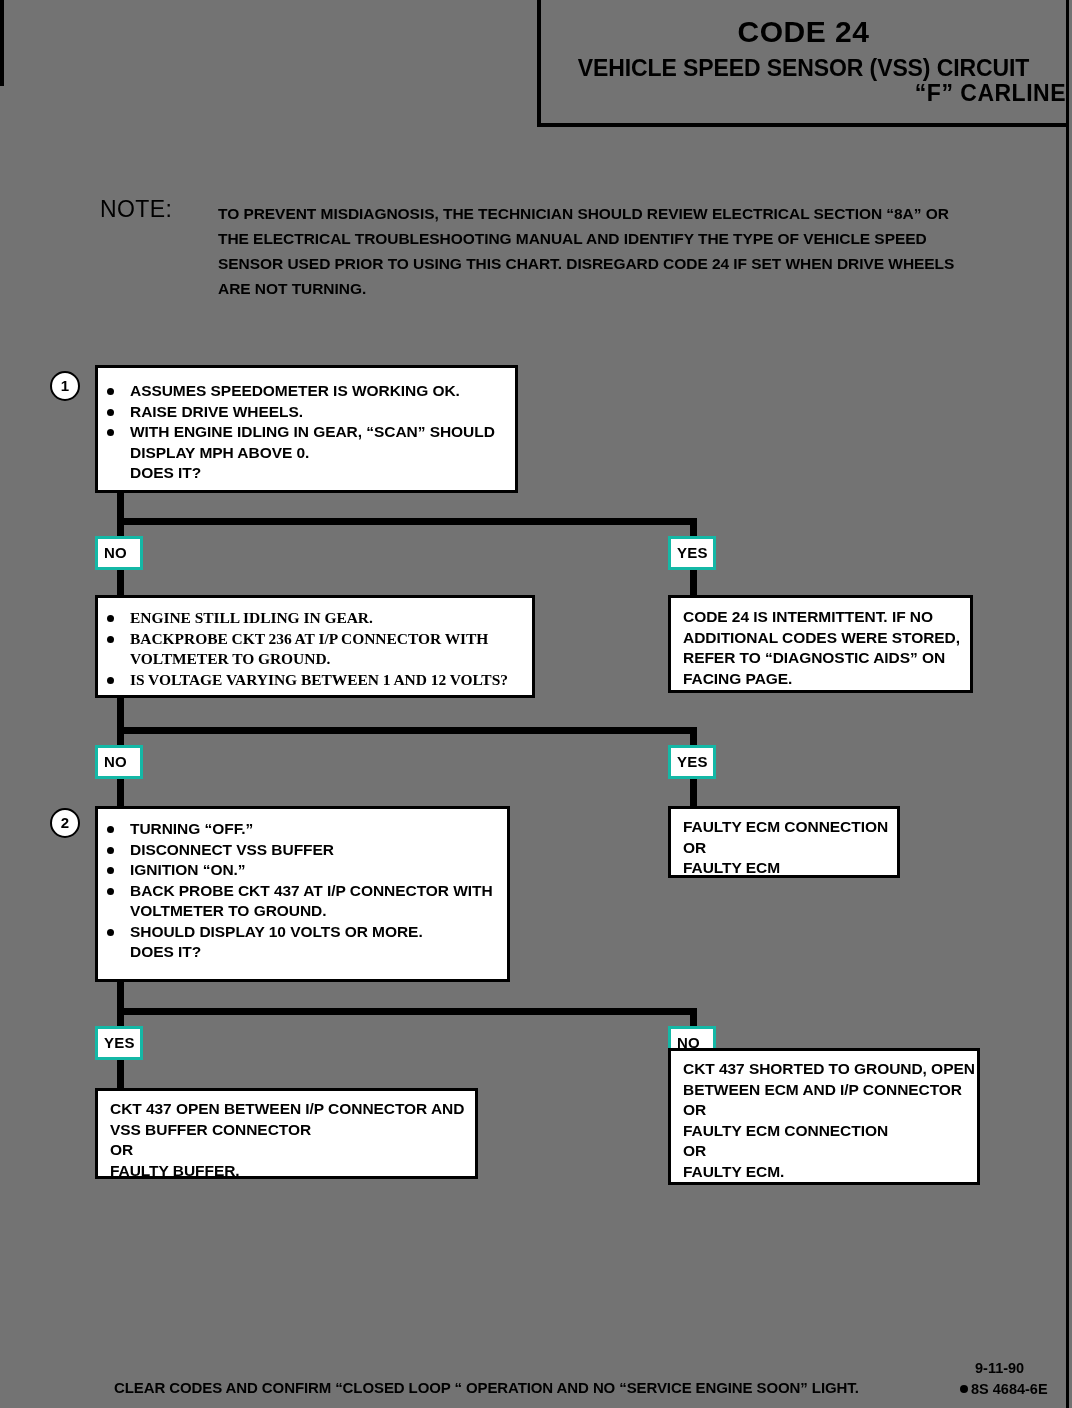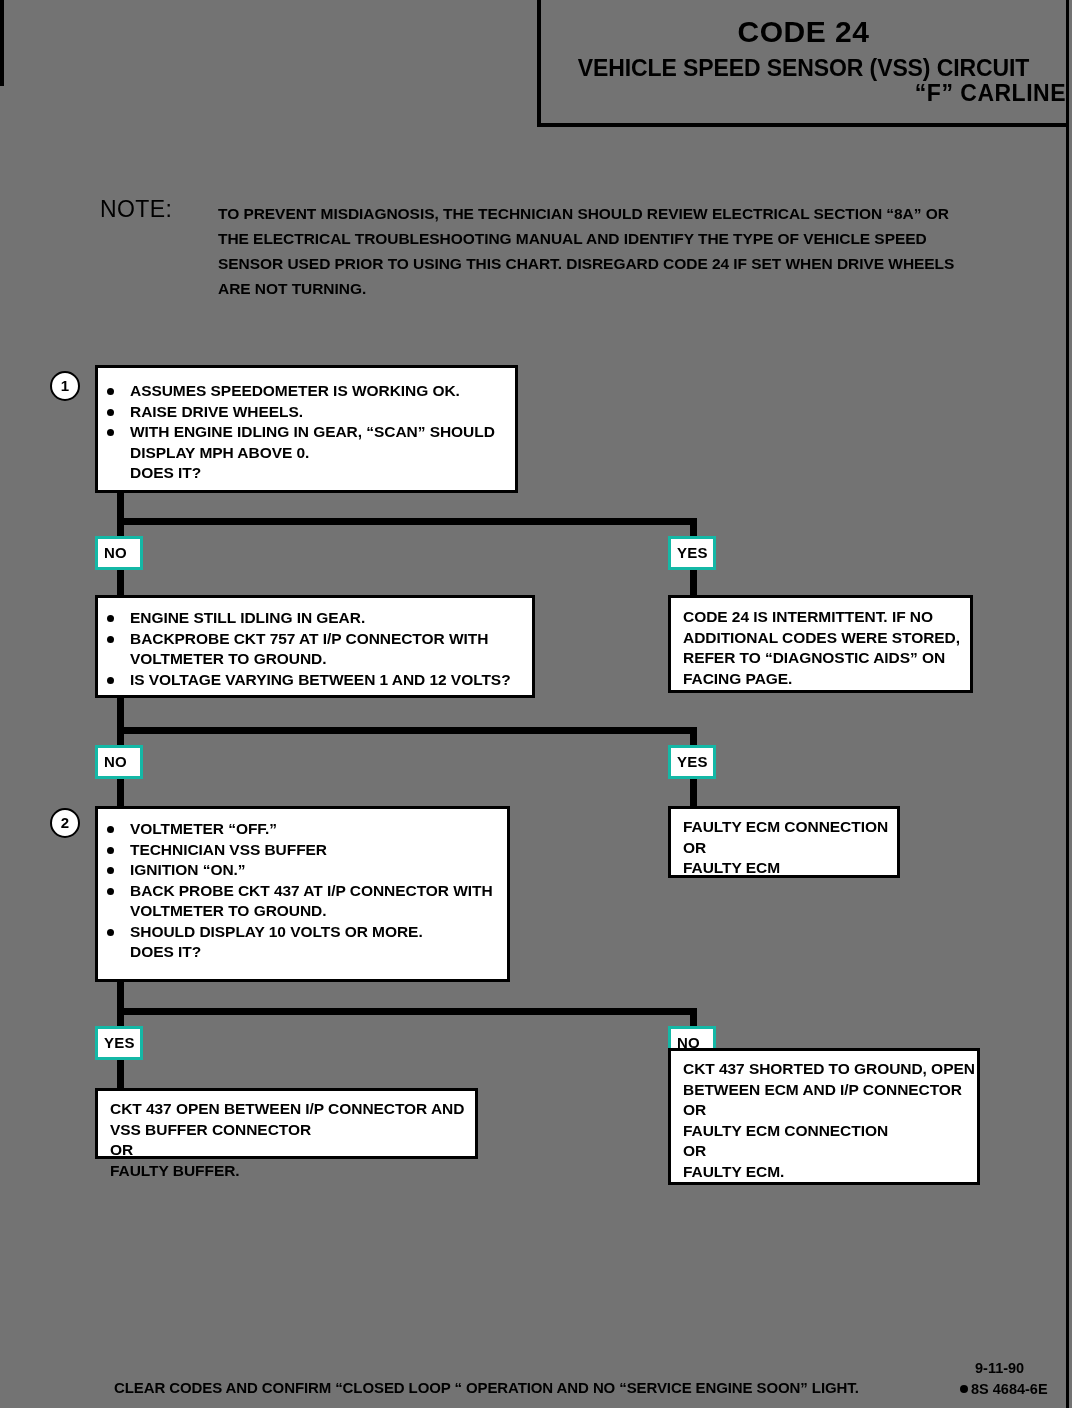--- a/index.html
+++ b/index.html
@@ -240,24 +240,24 @@
   <div class="vline" style="left:117px; top:493px; height:32px;" data-name="connector-vertical"></div>
   <div class="hline" style="left:117px; top:518px; width:580px;" data-name="connector-horizontal"></div>
   <div class="vline" style="left:117px; top:518px; height:30px;" data-name="connector-vertical"></div>
   <div class="vline" style="left:690px; top:518px; height:30px;" data-name="connector-vertical"></div>
   <div class="vline" style="left:117px; top:570px; height:28px;" data-name="connector-vertical"></div>
   <div class="vline" style="left:690px; top:570px; height:28px;" data-name="connector-vertical"></div>
 
   <div class="yn" style="left:95px; top:536px;" data-name="branch-label-no-1">NO</div>
   <div class="yn" style="left:668px; top:536px;" data-name="branch-label-yes-1">YES</div>
 
-  <div class="fbox inner-rule" style="left:95px; top:595px; width:440px; height:103px; padding:10px 0 0 0;" data-name="step-2-action-box">
+  <div class="fbox inner-rule" style="left:95px; top:595px; width:440px; height:103px; padding:10px 0 0 0;font-family:Liberation Serif, serif;" data-name="step-2-action-box">
     <ul class="bullets" data-name="step-2-list">
       <li class="dot" data-name="list-item">ENGINE STILL IDLING IN GEAR.</li>
-      <li class="dot" data-name="list-item">BACKPROBE CKT 757 AT I/P CONNECTOR WITH</li>
+      <li class="dot" data-name="list-item">BACKPROBE CKT 236 AT I/P CONNECTOR WITH</li>
       <li class="cont" data-name="list-item-continuation">VOLTMETER TO GROUND.</li>
       <li class="dot" data-name="list-item-question">IS VOLTAGE VARYING BETWEEN 1 AND 12  VOLTS?</li>
     </ul>
   </div>
 
   <div class="fbox" style="left:668px; top:595px; width:305px; height:98px; padding:9px 0 0 12px;" data-name="intermittent-result-box">
     <div class="plain-lines" data-name="intermittent-text">
       <div data-name="text-line">CODE 24 IS INTERMITTENT.  IF NO</div>
       <div data-name="text-line">ADDITIONAL CODES WERE STORED,</div>
       <div data-name="text-line">REFER TO “DIAGNOSTIC  AIDS” ON</div>
@@ -272,22 +272,22 @@
   <div class="vline" style="left:117px; top:779px; height:30px;" data-name="connector-vertical"></div>
   <div class="vline" style="left:690px; top:779px; height:28px;" data-name="connector-vertical"></div>
 
   <div class="yn" style="left:95px; top:745px;" data-name="branch-label-no-2">NO</div>
   <div class="yn" style="left:668px; top:745px;" data-name="branch-label-yes-2">YES</div>
 
   <div class="step-circle" style="left:50px; top:808px;" data-name="step-number-2">2</div>
 
   <div class="fbox inner-rule" style="left:95px; top:806px; width:415px; height:176px; padding:10px 0 0 0;" data-name="step-2-numbered-action-box">
     <ul class="bullets" data-name="step-2-numbered-list">
-      <li class="dot" data-name="list-item">VOLTMETER “OFF.”</li>
-      <li class="dot" data-name="list-item">TECHNICIAN VSS BUFFER</li>
+      <li class="dot" data-name="list-item">TURNING “OFF.”</li>
+      <li class="dot" data-name="list-item">DISCONNECT VSS BUFFER</li>
       <li class="dot" data-name="list-item">IGNITION “ON.”</li>
       <li class="dot" data-name="list-item">BACK PROBE CKT 437 AT I/P CONNECTOR WITH</li>
       <li class="cont" data-name="list-item-continuation">VOLTMETER TO GROUND.</li>
       <li class="dot" data-name="list-item">SHOULD DISPLAY 10 VOLTS OR MORE.</li>
       <li class="cont" data-name="list-item-question">DOES IT?</li>
     </ul>
   </div>
 
   <div class="fbox" style="left:668px; top:806px; width:232px; height:72px; padding:8px 0 0 12px;" data-name="faulty-ecm-result-box">
     <div class="plain-lines" data-name="faulty-ecm-text">
@@ -300,21 +300,21 @@
   <div class="vline" style="left:117px; top:982px; height:30px;" data-name="connector-vertical"></div>
   <div class="hline" style="left:117px; top:1008px; width:580px;" data-name="connector-horizontal"></div>
   <div class="vline" style="left:117px; top:1008px; height:30px;" data-name="connector-vertical"></div>
   <div class="vline" style="left:690px; top:1008px; height:30px;" data-name="connector-vertical"></div>
   <div class="vline" style="left:117px; top:1060px; height:30px;" data-name="connector-vertical"></div>
   <div class="vline" style="left:690px; top:1060px; height:30px;" data-name="connector-vertical"></div>
 
   <div class="yn" style="left:95px; top:1026px;" data-name="branch-label-yes-3">YES</div>
   <div class="yn" style="left:668px; top:1026px;" data-name="branch-label-no-3">NO</div>
 
-  <div class="fbox inner-rule" style="left:95px; top:1088px; width:383px; height:71px; padding:8px 0 0 12px;" data-name="open-circuit-result-box">
+  <div class="fbox inner-rule" style="left:95px; top:1088px; width:383px; height:91px; padding:8px 0 0 12px;" data-name="open-circuit-result-box">
     <div class="plain-lines" data-name="open-circuit-text">
       <div data-name="text-line">CKT 437 OPEN BETWEEN I/P CONNECTOR AND</div>
       <div data-name="text-line">VSS BUFFER CONNECTOR</div>
       <div data-name="text-line">OR</div>
       <div data-name="text-line">FAULTY BUFFER.</div>
     </div>
   </div>
 
   <div class="fbox" style="left:668px; top:1048px; width:312px; height:137px; padding:8px 0 0 12px;" data-name="shorted-circuit-result-box">
     <div class="plain-lines" data-name="shorted-circuit-text">

